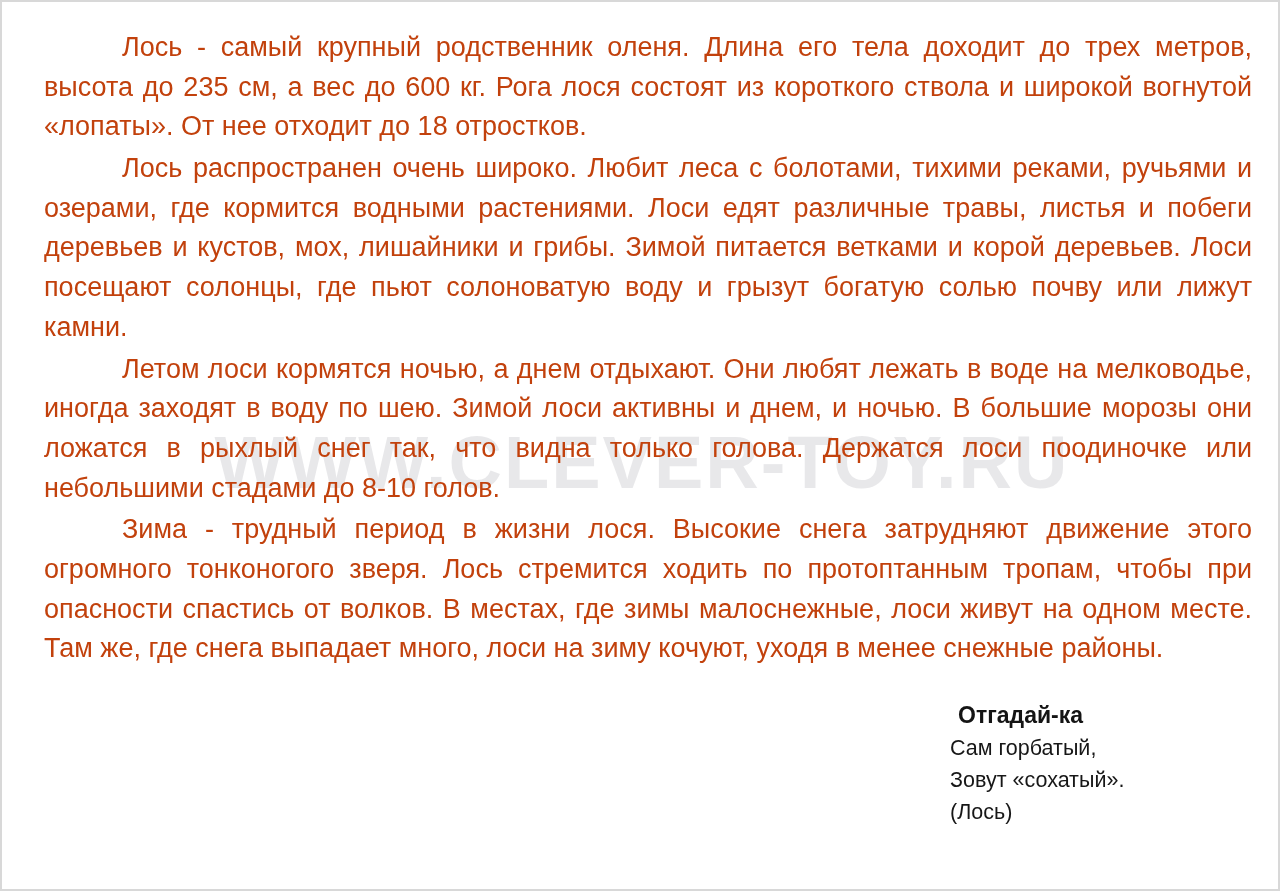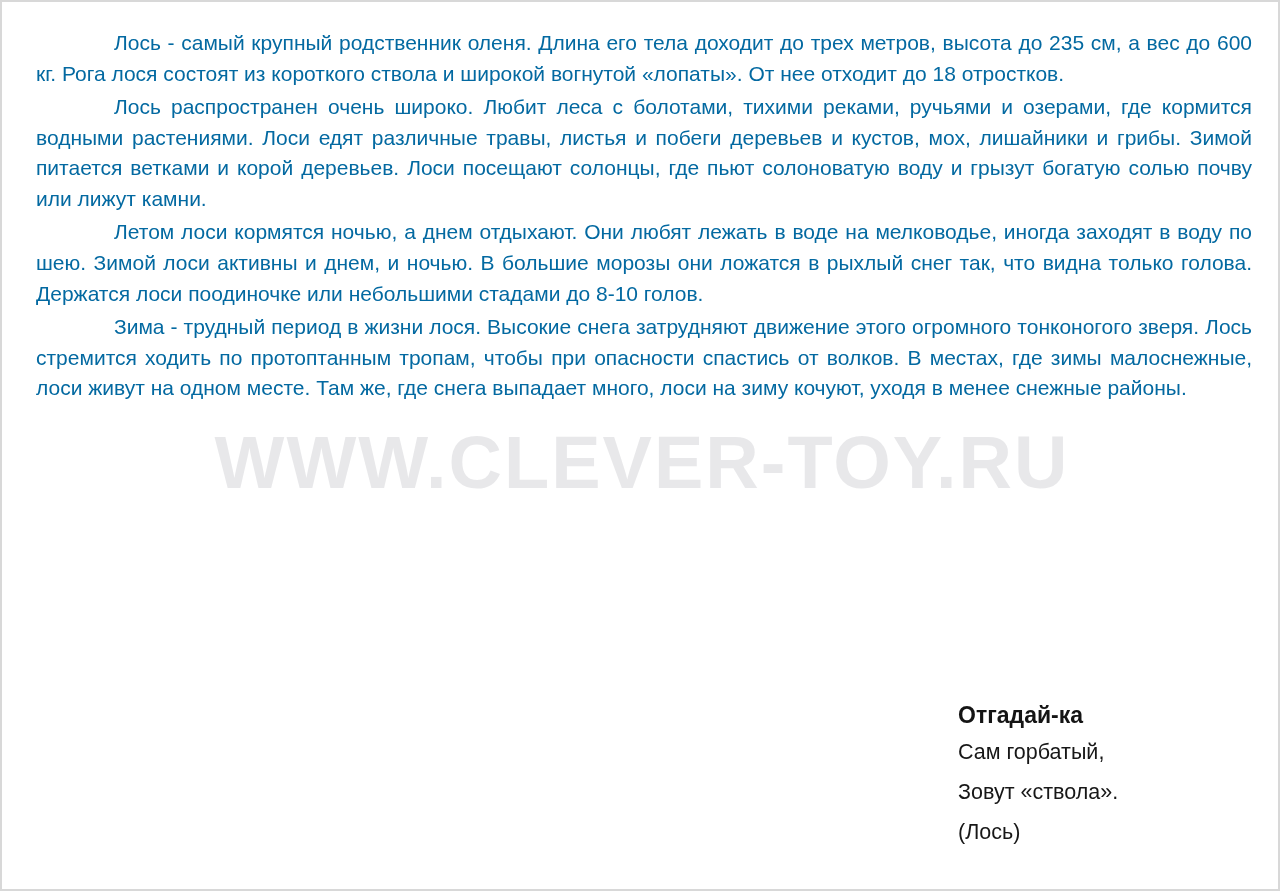--- a/index.html
+++ b/index.html
@@ -30,26 +30,26 @@
   }
   .title {
     font-size: 31px;
     font-weight: 700;
     letter-spacing: 0.2px;
     color: #141414;
     margin: 0 0 6px 0;
     line-height: 1.15;
   }
   .para {
-    font-size: 21px;
+    font-size: 27px;
     line-height: 1.47;
-    margin: 0 0 2px 4px;
+    margin: 0 0 2px 12px;
     text-align: justify;
     text-indent: 78px;
-    color: #0369a1;
+    color: #c2410c;
   }
   .para.p-last {
     text-indent: 0;
   }
   .riddle {
     position: absolute;
     right: 28px;
     top: 700px;
     width: 300px;
     text-align: left;
@@ -57,21 +57,21 @@
   .riddle-title {
     font-size: 23px;
     font-weight: 700;
     margin: 0 0 4px 8px;
     color: #141414;
   }
   .riddle-line {
     font-size: 21.5px;
     line-height: 1.48;
     color: #171717;
-    margin: 8px;
+    margin: 0;
   }
   .watermark {
     position: absolute;
     left: 0;
     top: 418px;
     width: 1280px;
     text-align: center;
     font-size: 74px;
     font-weight: 700;
     letter-spacing: 2px;
@@ -93,17 +93,17 @@
 
     <p class="para">Лось  - самый крупный родственник оленя. Длина его тела доходит до трех метров, высота до 235 см, а вес до 600 кг.  Рога лося состоят из короткого ствола и широкой вогнутой «лопаты». От нее отходит до 18 отростков.</p>
     <p class="para">Лось распространен очень широко. Любит леса с болотами, тихими реками, ручьями и озерами, где кормится водными растениями. Лоси едят различные травы, листья и побеги деревьев и кустов, мох, лишайники и грибы.   Зимой питается ветками и корой деревьев. Лоси посещают солонцы, где пьют солоноватую воду и грызут богатую солью почву или лижут камни.</p>
     <p class="para">Летом лоси кормятся ночью, а днем отдыхают. Они любят лежать  в воде на мелководье, иногда заходят в воду по шею. Зимой лоси активны и  днем, и ночью. В большие морозы они ложатся в рыхлый снег так, что  видна только голова. Держатся лоси поодиночке или небольшими стадами до 8-10 голов.</p>
     <p class="para">Зима - трудный период в жизни лося. Высокие снега затрудняют движение этого огромного тонконогого зверя. Лось стремится ходить по протоптанным тропам, чтобы при опасности спастись от волков.    В местах, где зимы малоснежные, лоси живут на одном месте. Там же, где снега выпадает много, лоси на зиму кочуют, уходя в менее снежные районы.</p>
   </div>
 
   <div class="riddle">
     <p class="riddle-title">Отгадай-ка</p>
     <p class="riddle-line">Сам горбатый,</p>
-    <p class="riddle-line">Зовут «ствола».</p>
+    <p class="riddle-line">Зовут «сохатый».</p>
     <p class="riddle-line">(Лось)</p>
   </div>
 
 </div>
 
 </body></html>

